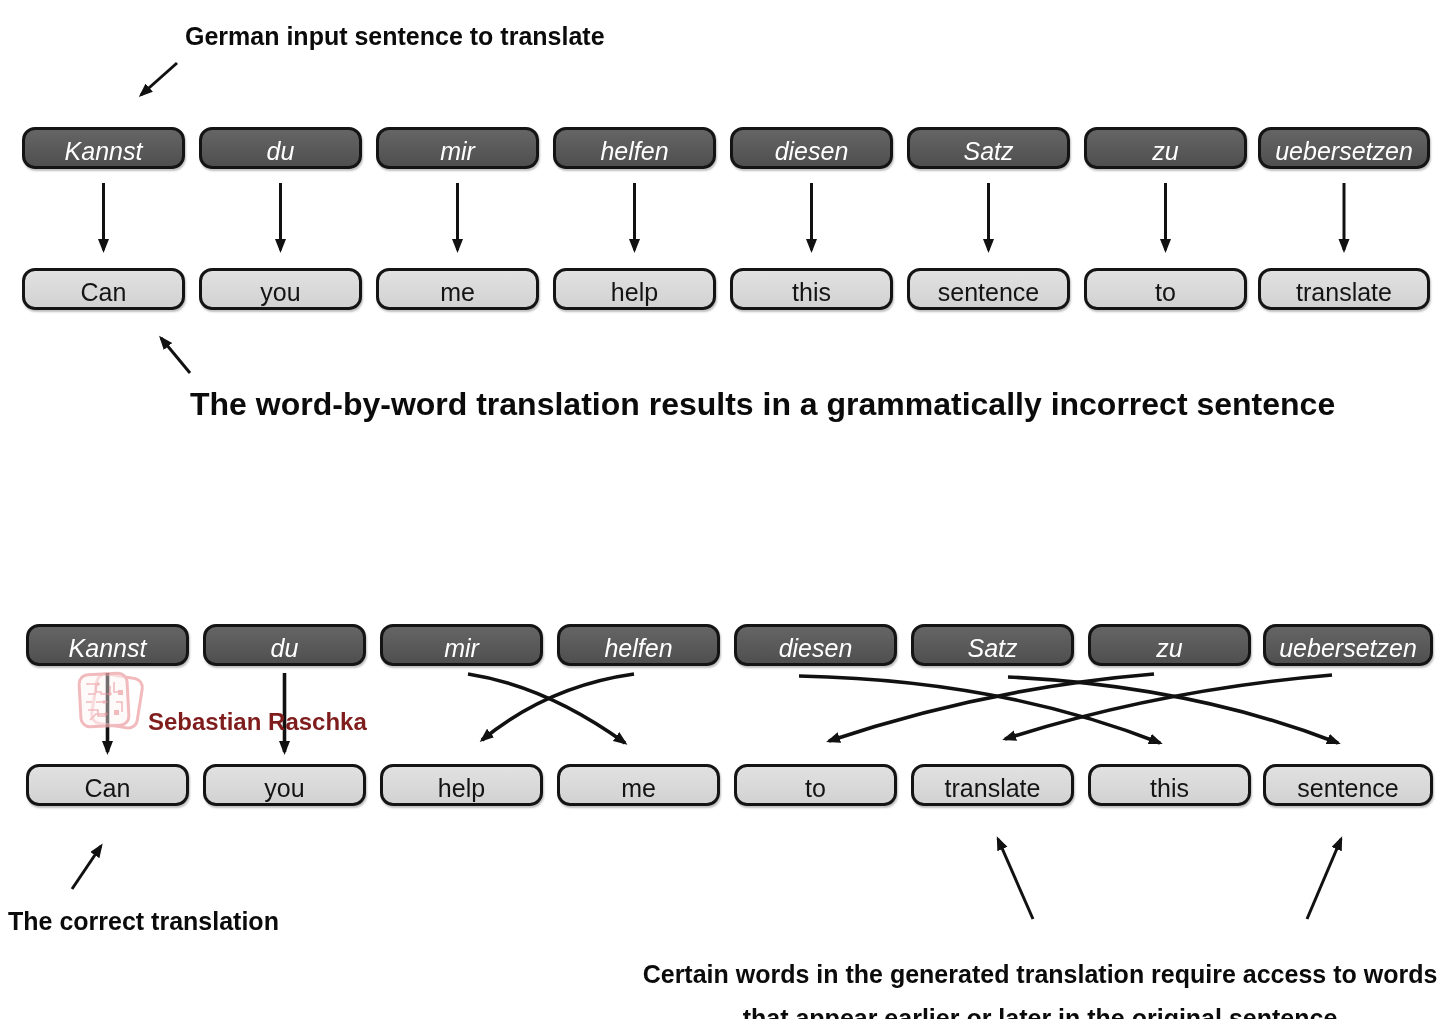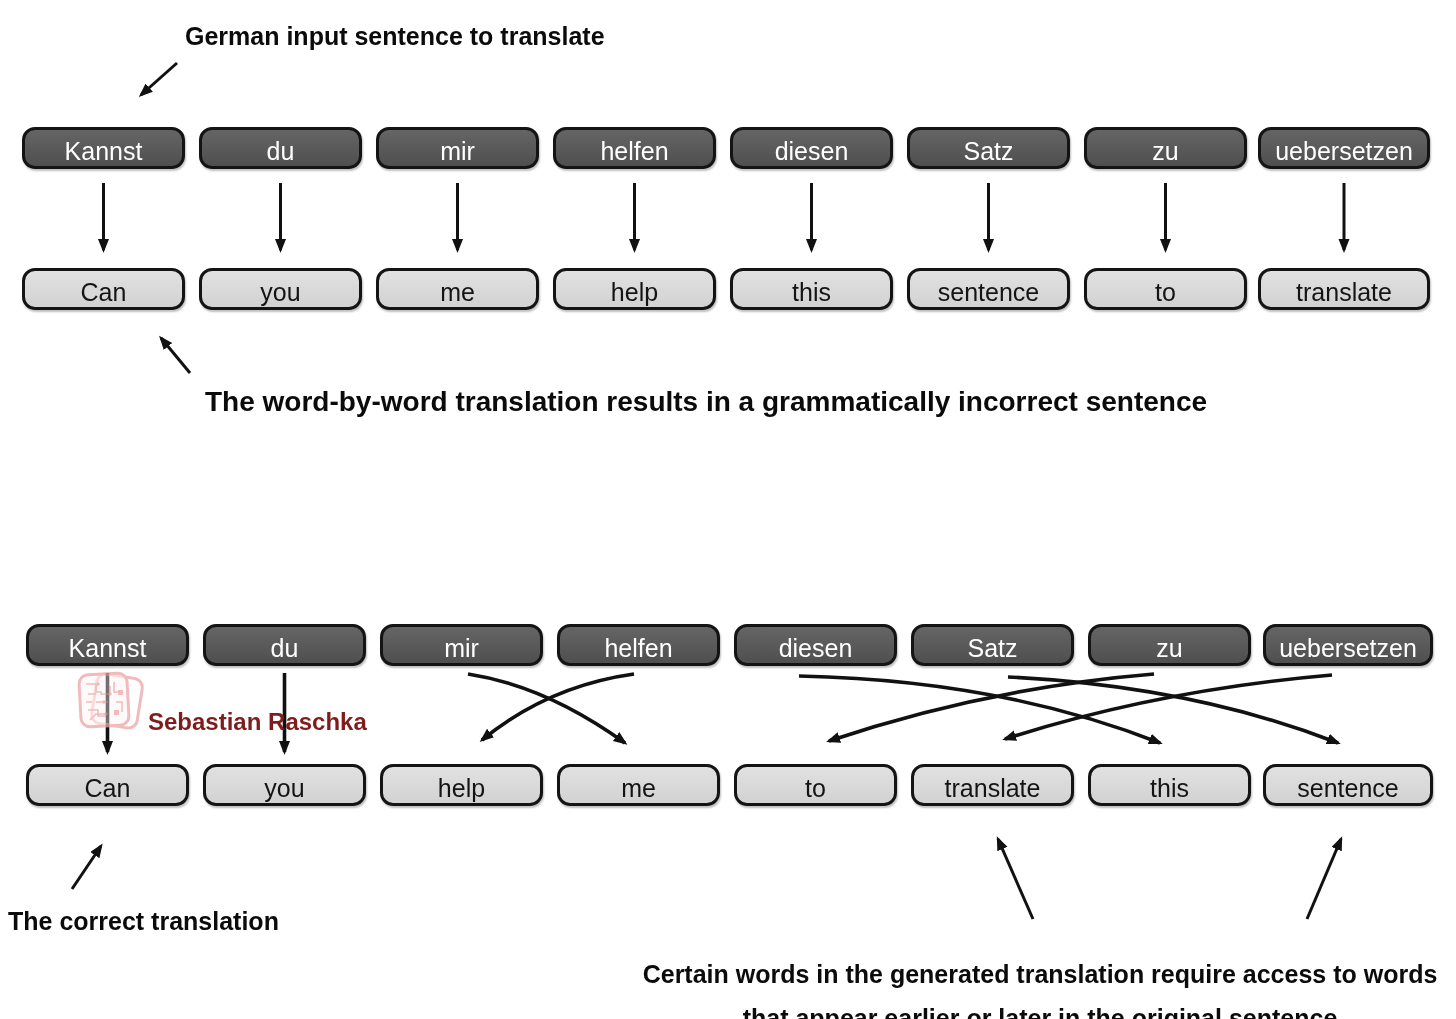--- a/index.html
+++ b/index.html
@@ -7,21 +7,21 @@
     position:relative;width:1456px;height:1019px;background:#ffffff;overflow:hidden;
     font-family:"Liberation Sans", sans-serif;
     margin-top:16px;
   }
   .word-box{
     position:absolute;height:42px;line-height:42px;text-align:center;
     border:3px solid #141414;border-radius:13px;font-size:25px;
     box-sizing:border-box;box-shadow:1px 2px 2px rgba(0,0,0,0.25);
   }
   .word-box.dark{
-    background:linear-gradient(#656565,#4f4f4f);color:#ffffff;
+    background:linear-gradient(#656565,#4f4f4f);color:#ffffff;font-style:italic;
   }
   .word-box.light{
     background:linear-gradient(#e1e1e1,#d2d2d2);color:#141414;
   }
   .caption{
     position:absolute;font-weight:bold;color:#0b0b0b;white-space:nowrap;
     letter-spacing:0px;
   }
   #arrow-layer{position:absolute;left:0;top:0;pointer-events:none;}
   path.arrow{stroke:#111111;fill:none;}
@@ -62,21 +62,21 @@
       <path d="M 1332 659 Q 1158 674 1005 723" class="arrow thick" marker-end="url(#ah)"></path>
       <path d="M 177 47 L 141 79" class="arrow thin" marker-end="url(#ah)"></path>
       <path d="M 190 357 L 161 322" class="arrow thin" marker-end="url(#ah)"></path>
       <path d="M 72 873 L 101 830" class="arrow thin" marker-end="url(#ah)"></path>
       <path d="M 1033 903 L 998 823" class="arrow thin" marker-end="url(#ah)"></path>
       <path d="M 1307 903 L 1341 823" class="arrow thin" marker-end="url(#ah)"></path>
     </svg>
 
   <div class="caption" style="left:185px;top:6px;font-size:25px;">German input sentence to translate</div>
 
-  <div class="caption" style="left:205px;top:370px;font-size:28px;">The word-by-word translation results in a grammatically incorrect sentence</div>
+  <div class="caption" style="left:190px;top:370px;font-size:32px;">The word-by-word translation results in a grammatically incorrect sentence</div>
 
   <div class="caption" style="left:8px;top:891px;font-size:25px;text-align:center;">The correct translation</div>
 
   <div class="caption" style="left:620px;top:936px;width:840px;text-align:center;font-size:25px;line-height:44px;">
     <div>Certain words in the generated translation require access to words</div>
     <div>that appear earlier or later in the original sentence</div>
   </div>
 
   <svg class="wm-logo" width="72" height="68" viewBox="0 0 72 68">
     <rect x="20" y="8" width="46" height="50" rx="9" fill="none" stroke="#eda4a8" stroke-width="3" transform="rotate(9 43 33)"></rect>

